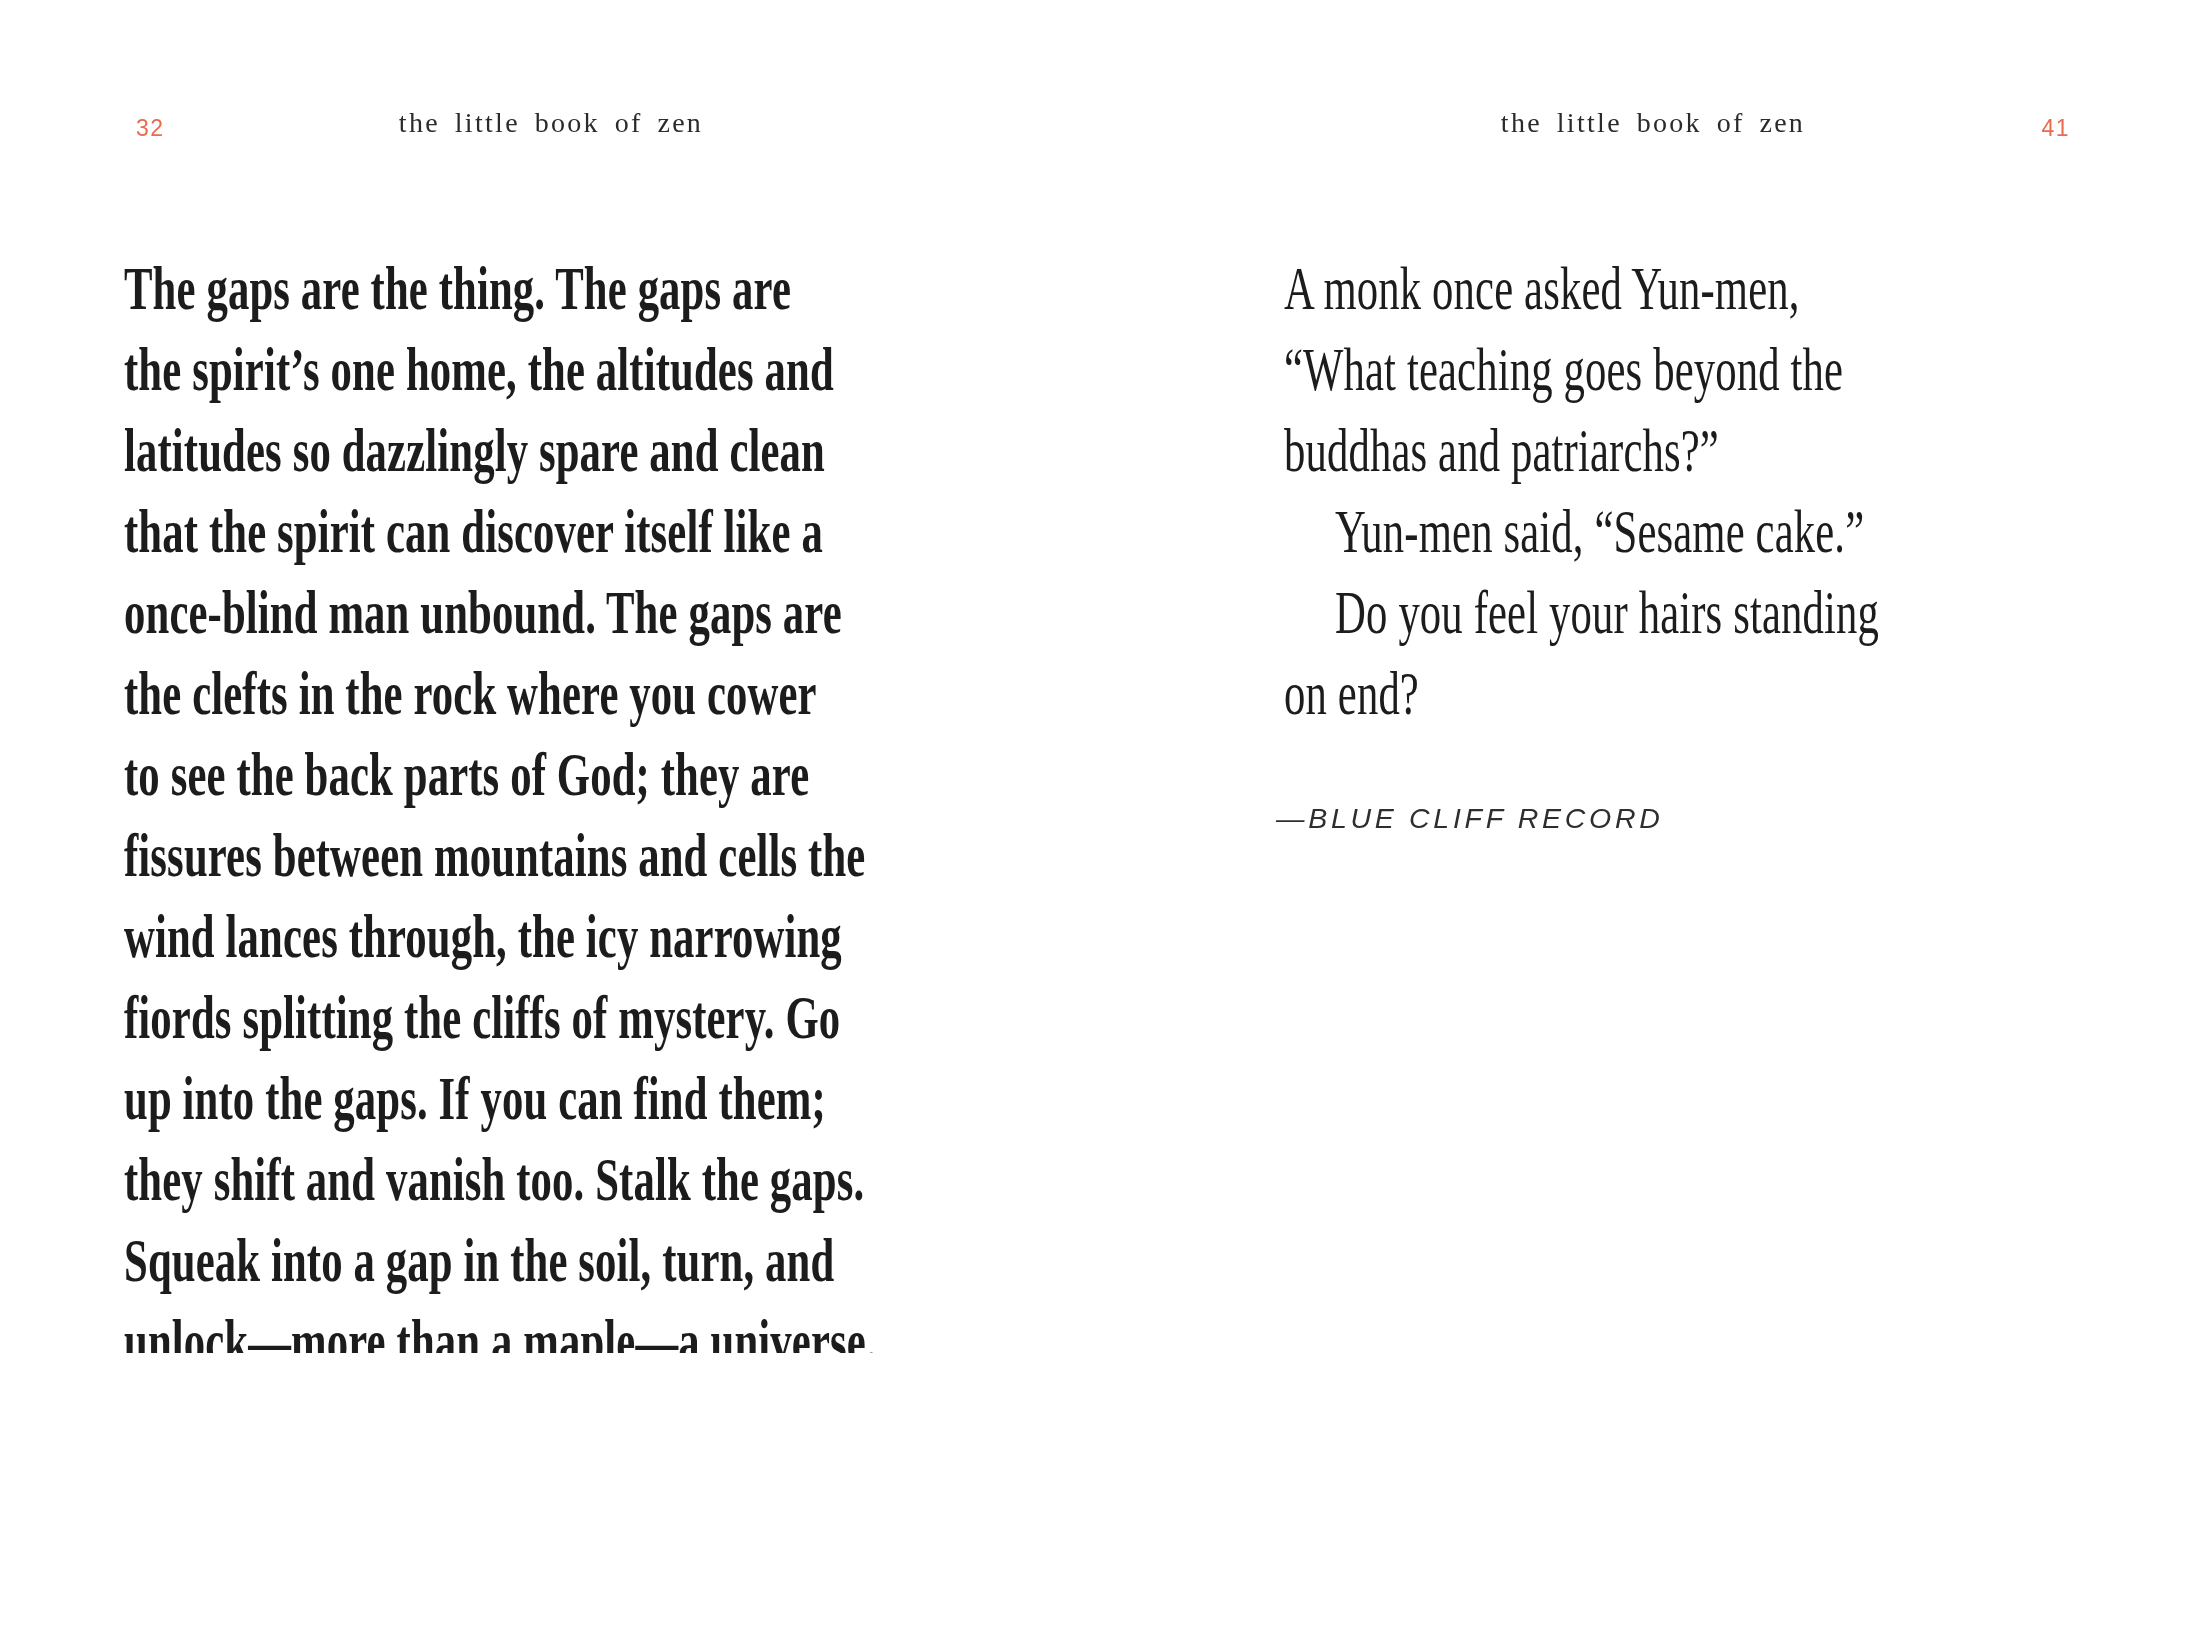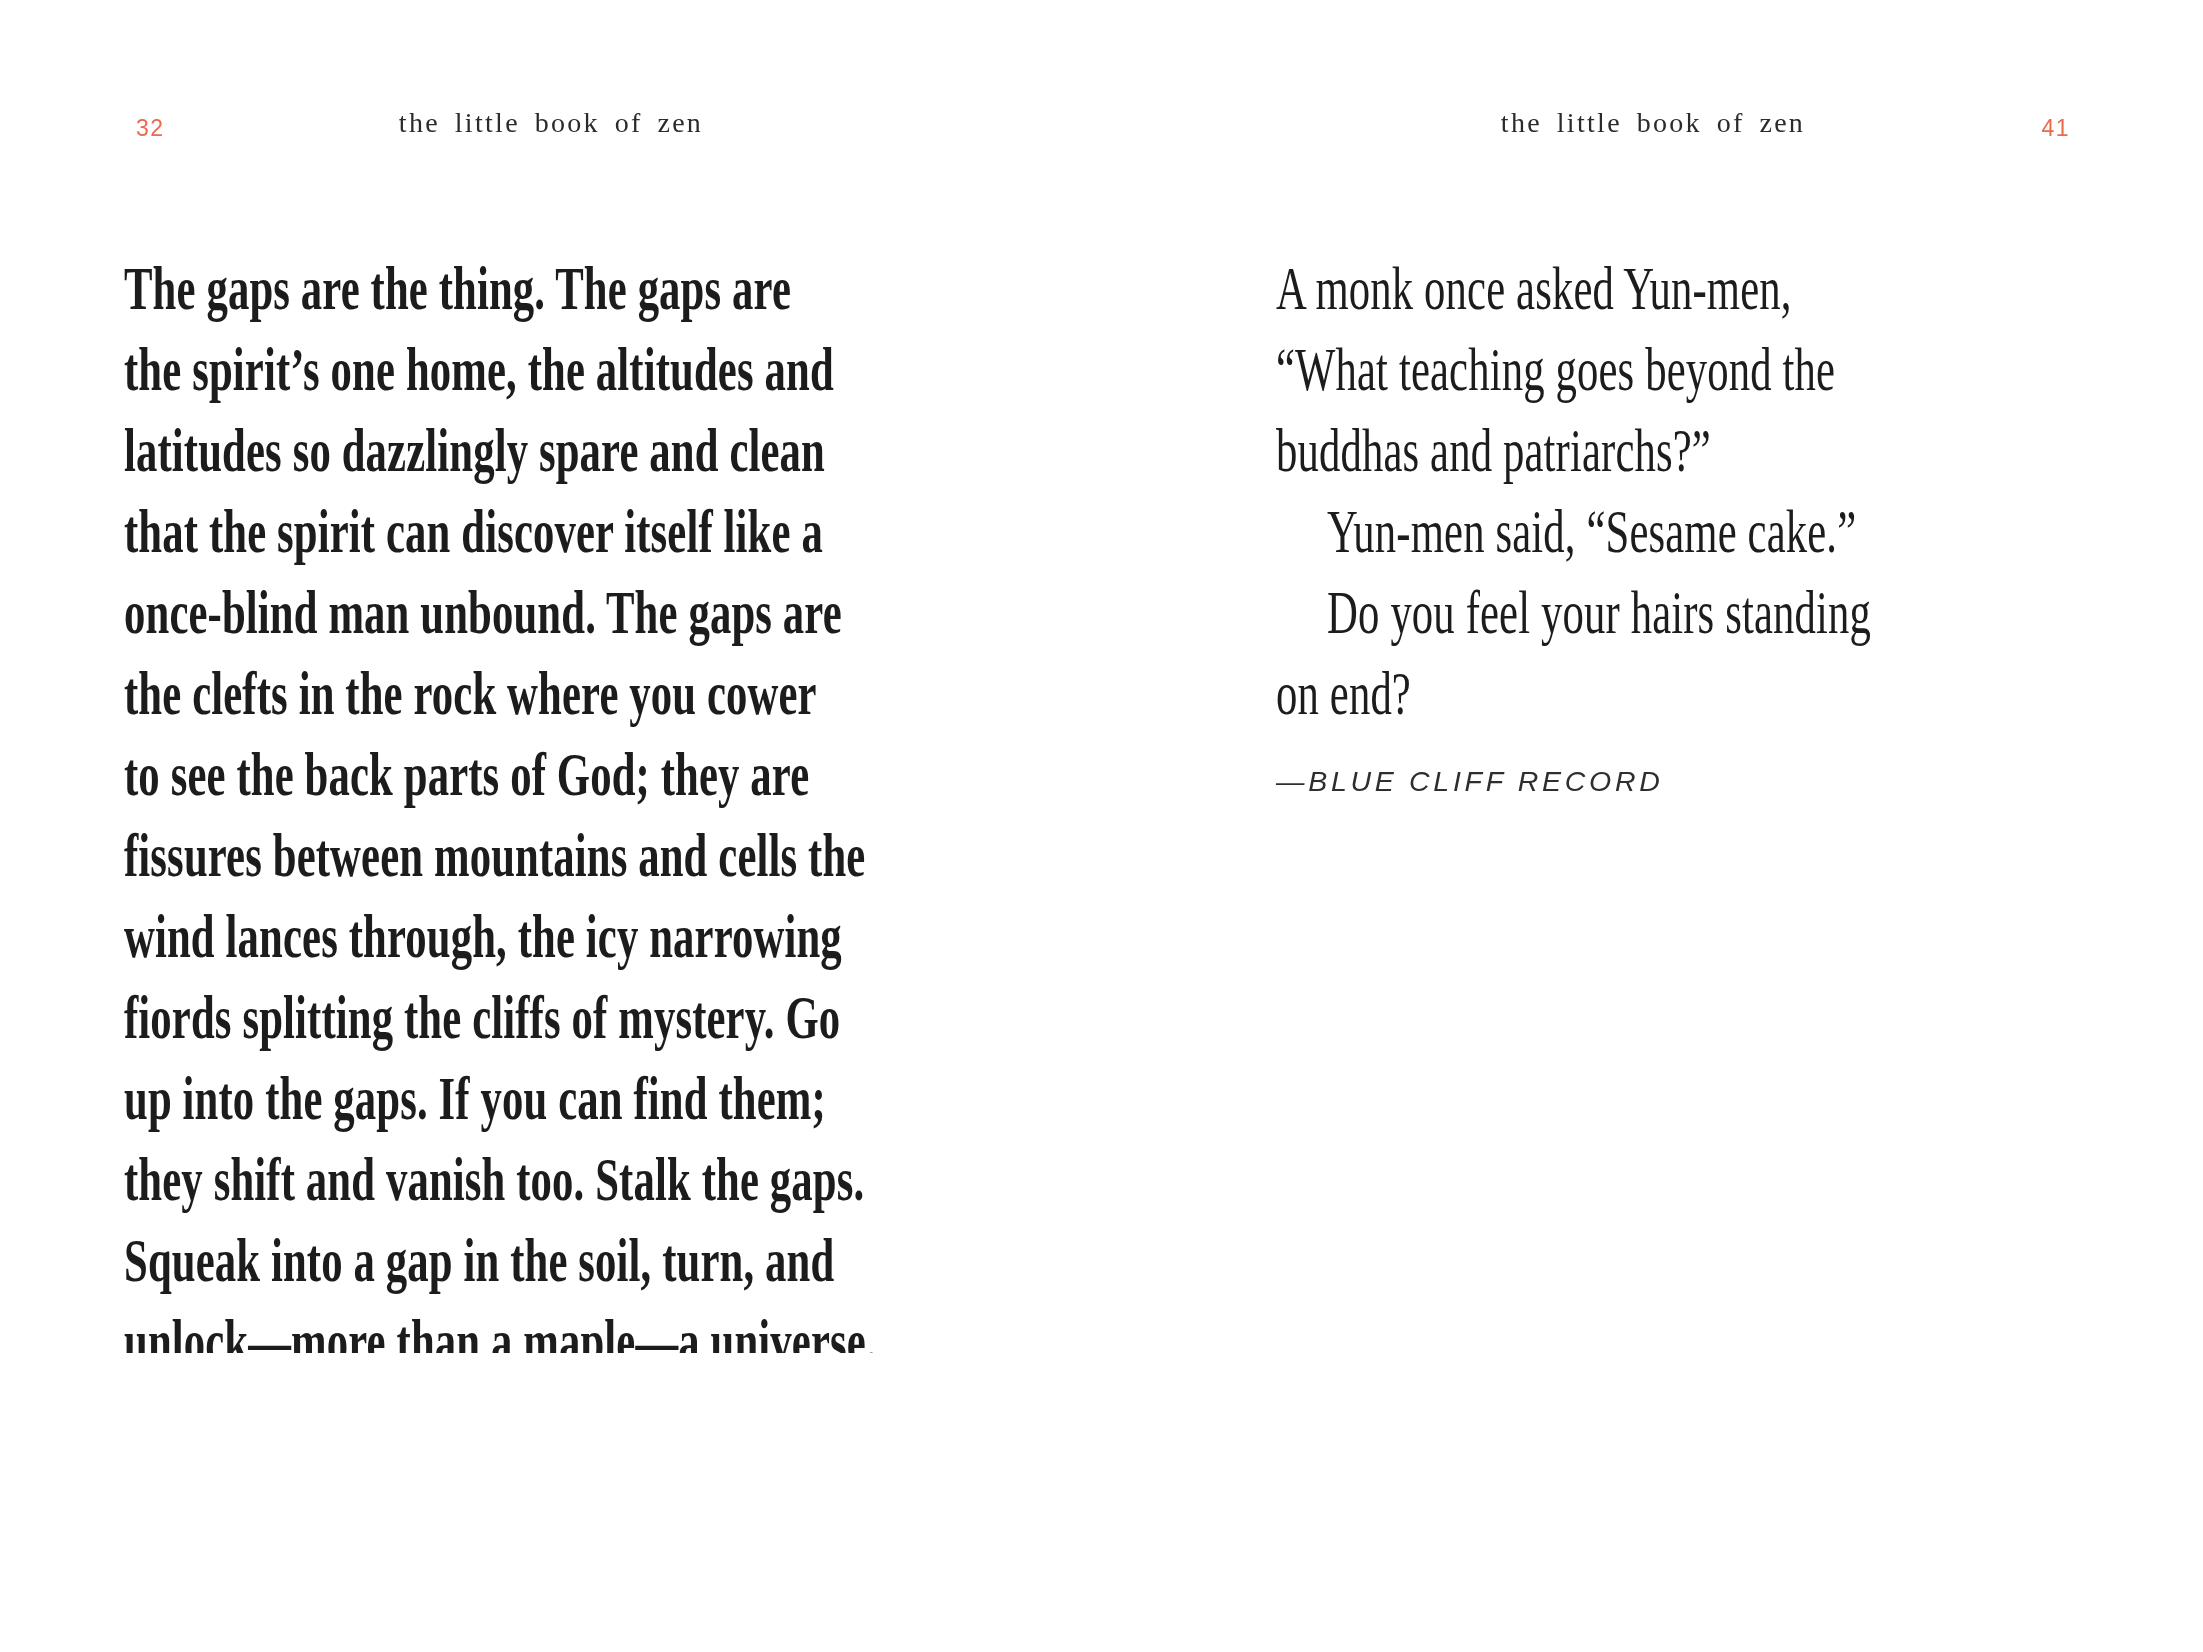--- a/index.html
+++ b/index.html
@@ -49,21 +49,21 @@
   }
   .page-left  .page-number { left: 136px; }
   .page-right .page-number { right: 134px; }
 
   
   .body-block {
     position: absolute;
     top: 248px;
   }
   .page-left  .body-block { left: 124px; font-weight: bold; }
-  .page-right .body-block { left: 174px; }
+  .page-right .body-block { left: 182px; }
 
   .body-line {
     display: block;
     white-space: nowrap;
     height: 81px;
     line-height: 81px;
     font-family: "Liberation Serif", serif;
     font-size: 61px;
     color: #1c1c1c;
     transform: scaleX(0.70);
@@ -81,21 +81,21 @@
     line-height: 35px;
     letter-spacing: 3.7px;
     color: #2e2e2e;
   }
   .page-left .attribution {
     left: 138px;
     top: 1375px;
   }
   .page-right .attribution {
     left: 174px;
-    top: 764px;
+    top: 801px;
     font-style: italic;
   }
 </style>
 </head>
 <body>
 
 <div class="spread">
 
   <div class="page page-left">
     <div class="page-number">32</div>

